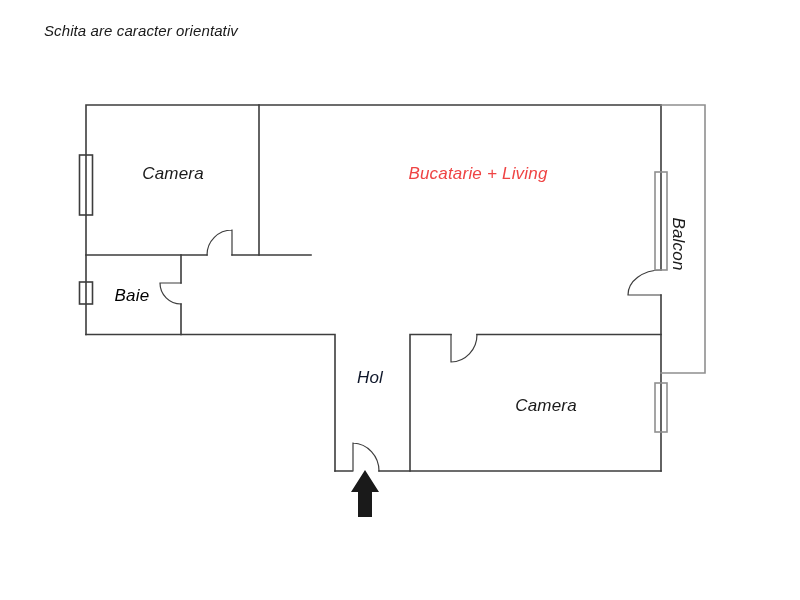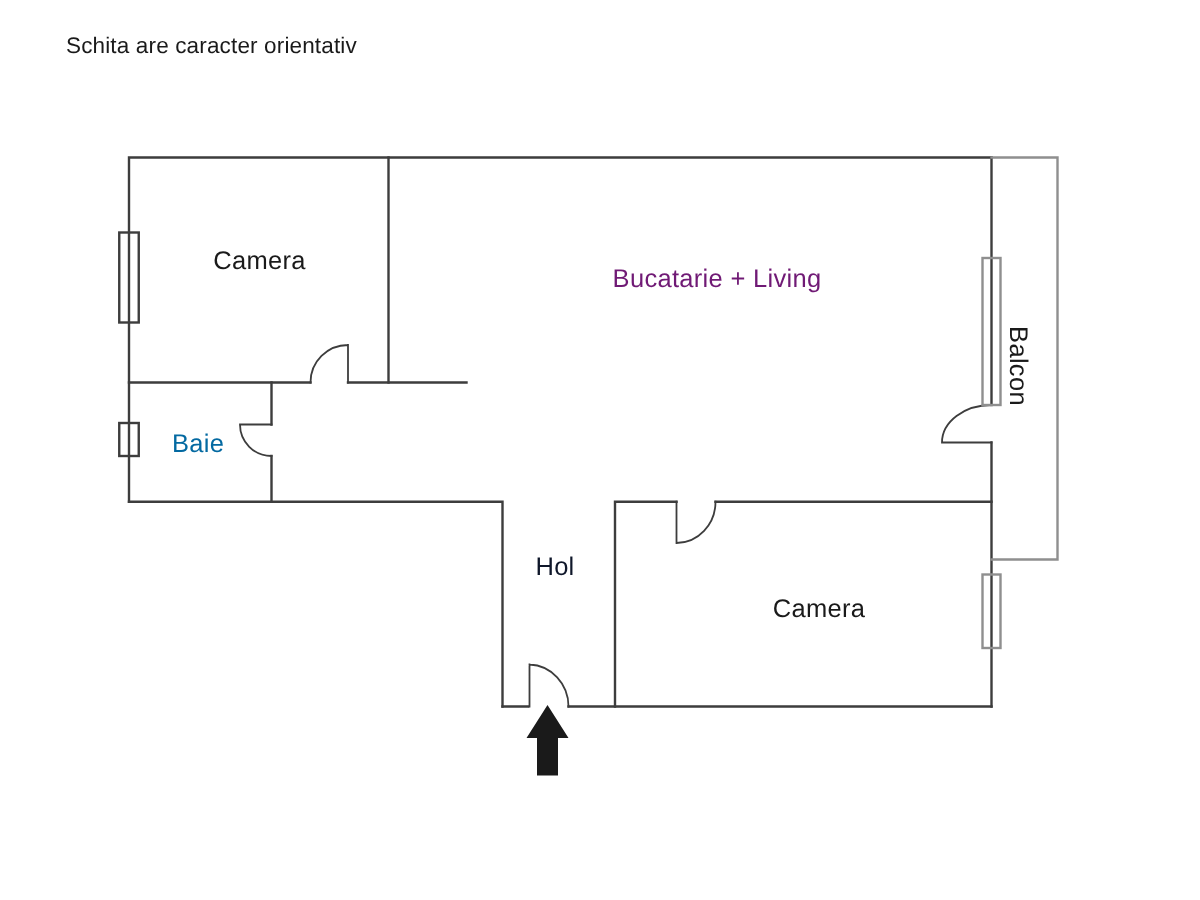--- a/index.html
+++ b/index.html
@@ -7,20 +7,21 @@
     padding: 0;
     background: #ffffff;
     font-family: "Liberation Sans", sans-serif;
   }
   .stage {
     position: relative;
     width: 800px;
     height: 572px;
     background: #ffffff;
     overflow: hidden;
+    font-style: italic;
   }
   .plan-svg {
     position: absolute;
     left: 0;
     top: 0;
   }
   .label {
     position: absolute;
     transform: translate(-50%, -50%);
     font-size: 17px;
@@ -86,23 +87,23 @@
       <rect x="655" y="383" width="12" height="49"></rect>
     </g>
 
     <polygon points="365,470 379,492 372,492 372,517 358,517 358,492 351,492" stroke="none" fill="#1a1a1a"></polygon>
   </svg>
 
   <div class="label title" style="left: 44px; top: 22px; color: rgb(26, 26, 26);">Schita are caracter orientativ</div>
 
   <div class="label" style="left: 173px; top: 174px; color: rgb(26, 26, 26);">Camera</div>
 
-  <div class="label" style="left: 478px; top: 186px; color: #701a75;">Bucatarie + Living</div>
+  <div class="label" style="left: 478px; top: 174px; color: #ef4444;">Bucatarie + Living</div>
 
   <div class="label vertical" style="left: 678px; top: 244px; color: rgb(26, 26, 26);">Balcon</div>
 
-  <div class="label" style="left: 132px; top: 296px; color: #0369a1; text-align: center;">Baie</div>
+  <div class="label" style="left: 132px; top: 296px; color: #000000; text-align: center;">Baie</div>
 
   <div class="label" style="left: 370px; top: 378px; color: #0f172a;">Hol</div>
 
   <div class="label" style="left: 546px; top: 406px; color: rgb(26, 26, 26);">Camera</div>
 
 </div>
 
 </body></html>

